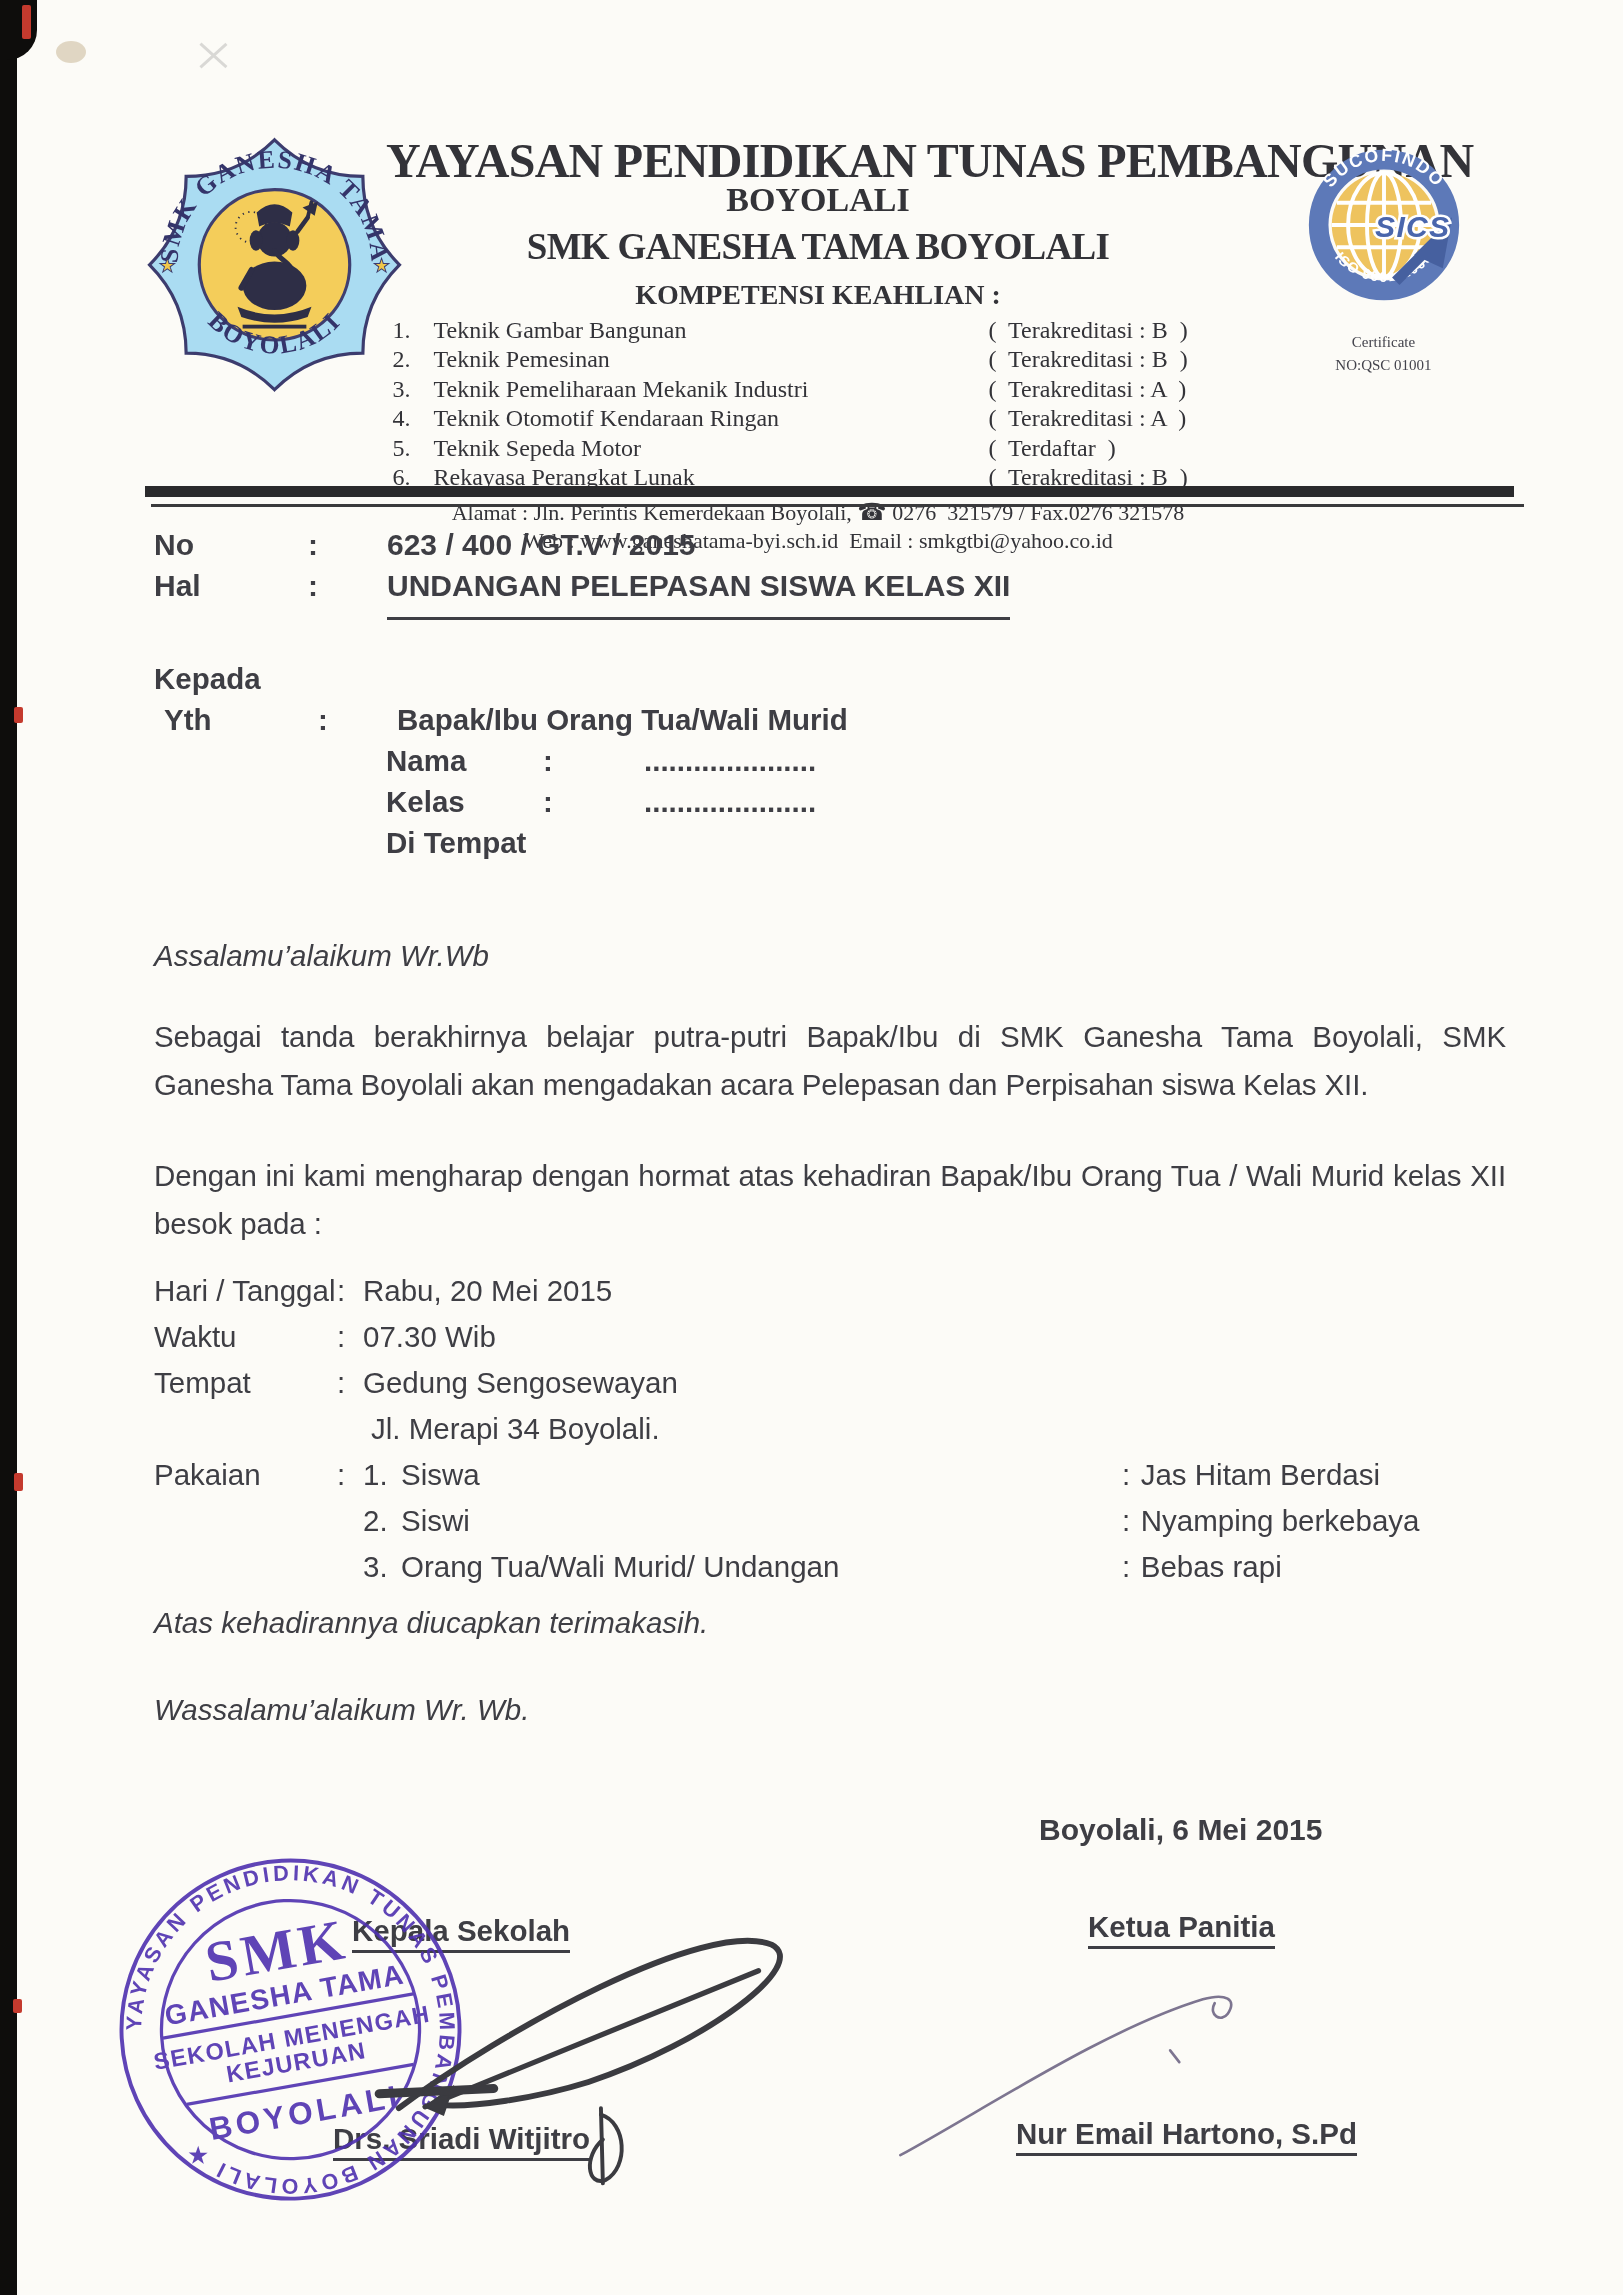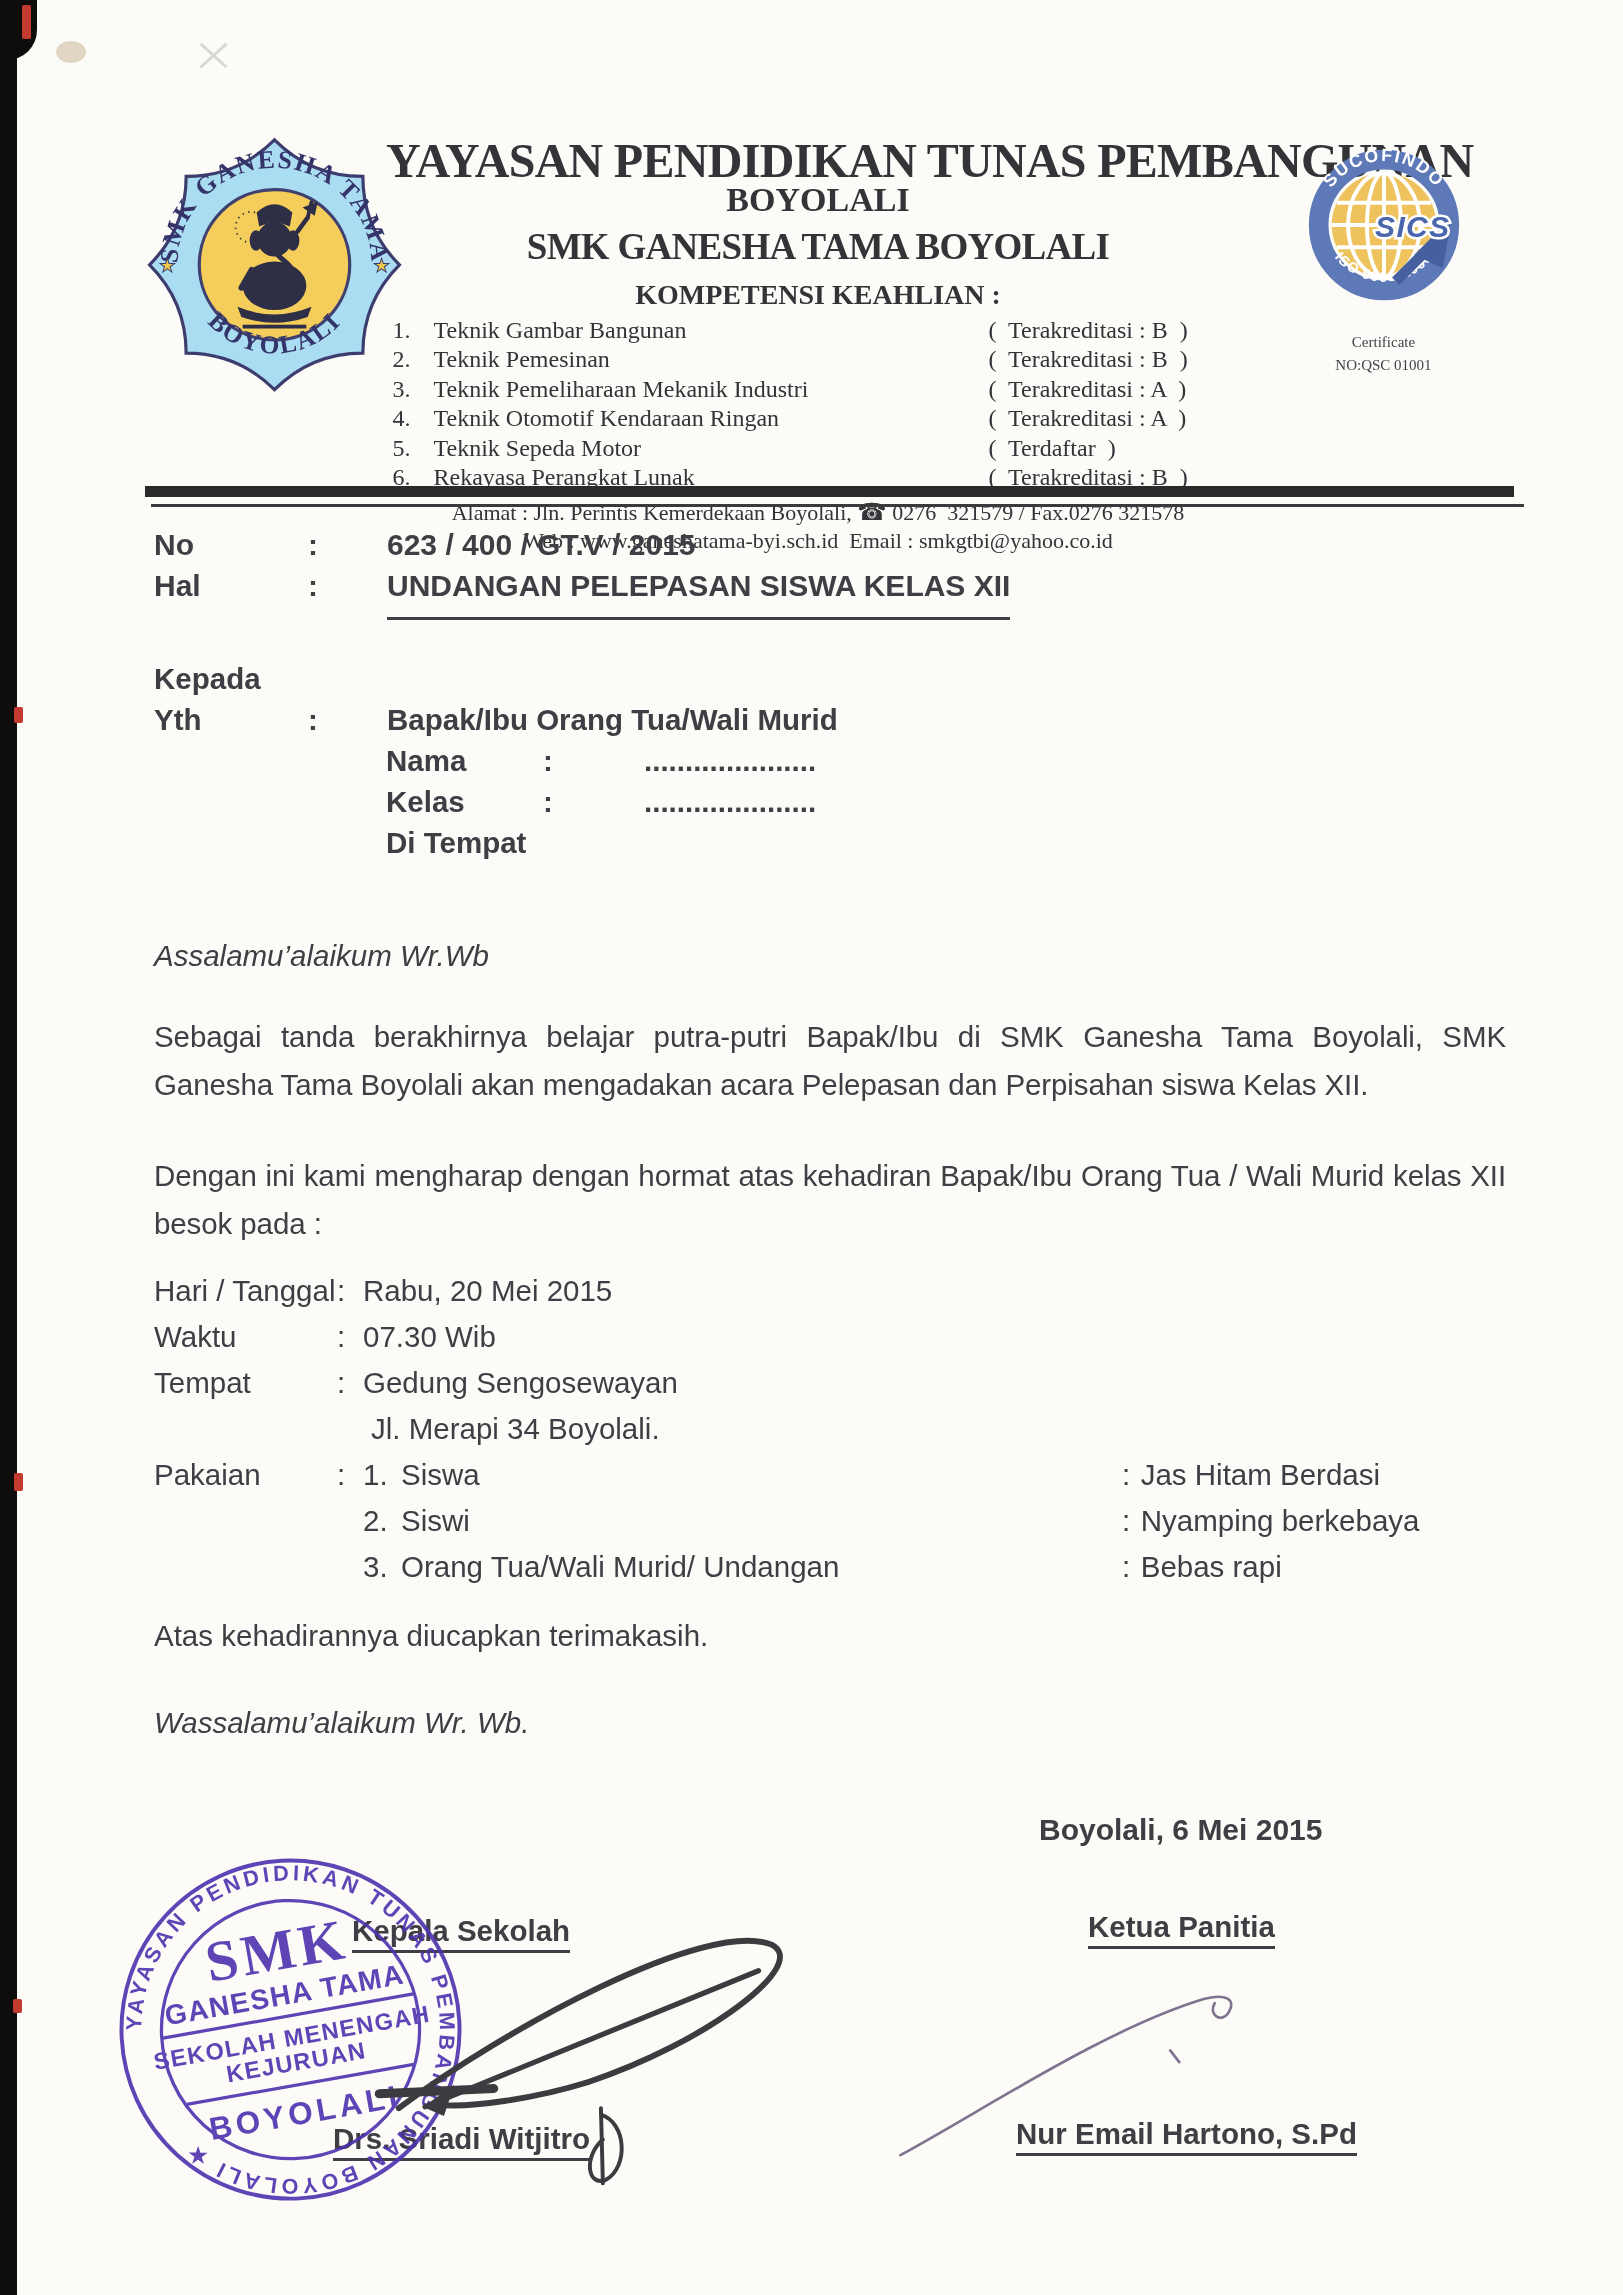--- a/index.html
+++ b/index.html
@@ -33,32 +33,32 @@
   .cert-line.first{margin-top:6.5px;}
 
   .rule-thick{position:absolute;left:145px;top:486px;width:1369px;height:11px;background:#2a2a2c;}
   .rule-thin{position:absolute;left:151px;top:504px;width:1373px;height:2.6px;background:#3a3a3c;}
 
   
   .main{position:absolute;left:154px;top:524px;width:1352px;}
   .meta-row{display:grid;grid-template-columns:154px 79px 1fr;font-weight:700;font-size:30px;line-height:41px;}
   .hal-underline{border-bottom:3.3px solid #3e3e44;padding-bottom:15px;}
   .kepada-block{margin-top:52px;font-weight:700;font-size:29.5px;line-height:41px;}
-  .rec-row{display:grid;grid-template-columns:154px 79px 1fr;}
+  .rec-row{display:grid;grid-template-columns:154px 79px 1fr;margin-left:10px;}
   .rec-sub{margin-left:232px;display:grid;grid-template-columns:157px 101px 1fr;}
   .salutation{margin-top:72px;font-style:italic;font-size:29.5px;line-height:41px;}
   .para{margin-top:37px;font-size:29.5px;line-height:48px;text-align:justify;letter-spacing:-0.1px;}
   .para.second{margin-top:43px;}
   .sched-block{margin-top:19.6px;font-weight:400;font-size:29.5px;line-height:46px;}
   .sched-row{display:grid;grid-template-columns:183px 26px 1fr;}
   .sched-cont{margin-left:217px;}
   .dress-grid{display:grid;grid-template-columns:183px 26px 38px 721px 1fr;}
   .code-colon{display:inline-block;}
   .code-text{margin-left:10.5px;}
-  .thanks{margin-top:25px;font-size:29.5px;line-height:41px;}
+  .thanks{margin-top:12px;font-size:29.5px;line-height:41px;font-style:italic;}
   .closing{margin-top:46px;font-style:italic;font-size:29.5px;line-height:41px;}
 
   
   .sig-date{position:absolute;left:1039px;top:1813px;font-weight:700;font-size:30px;}
   .sig-title,.sig-name{position:absolute;font-weight:700;font-size:29.5px;}
   .sig-title span,.sig-name span{border-bottom:3.3px solid #3e3e44;padding-bottom:2.6px;}
   .t-left{left:352px;top:1914px;}
   .t-right{left:1088px;top:1910px;}
   .n-left{left:333px;top:2122px;}
   .n-right{left:1016px;top:2117px;}

